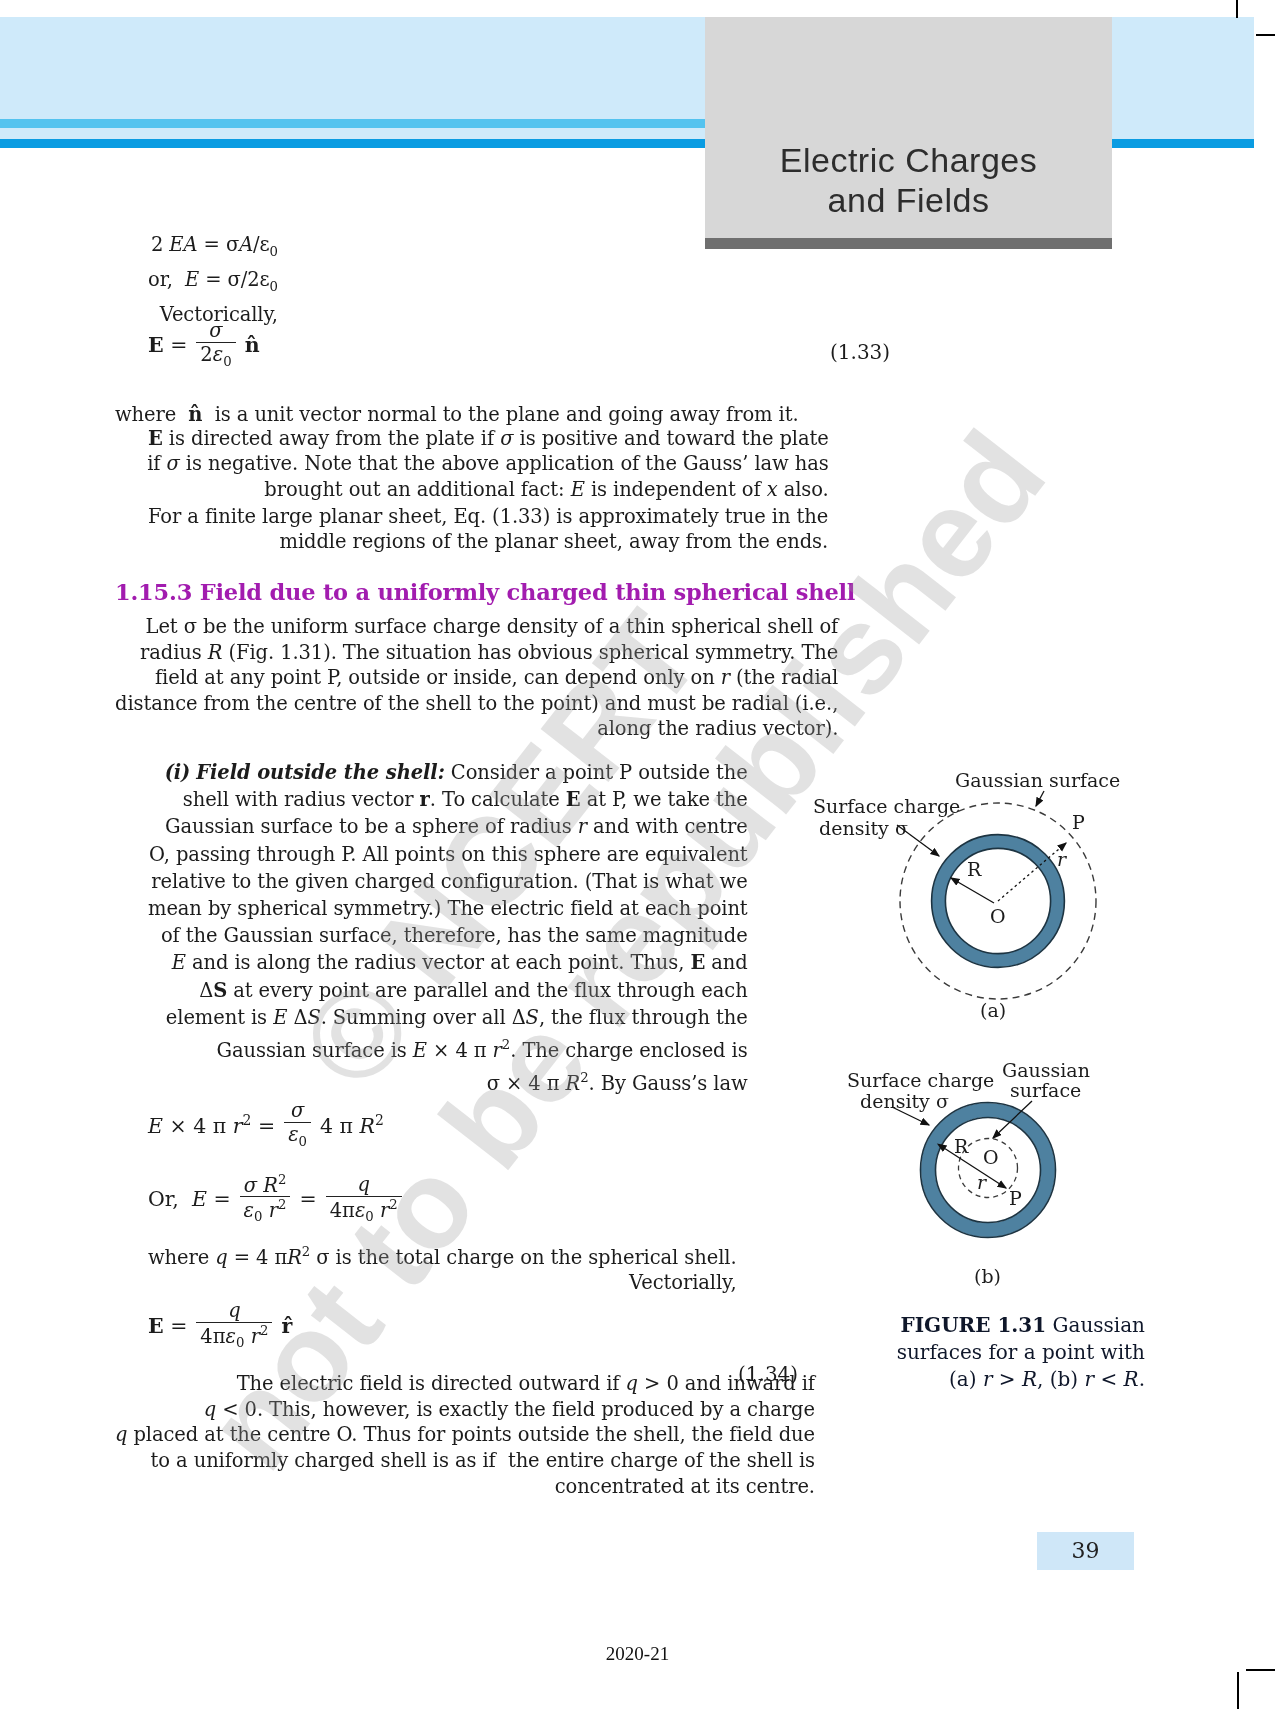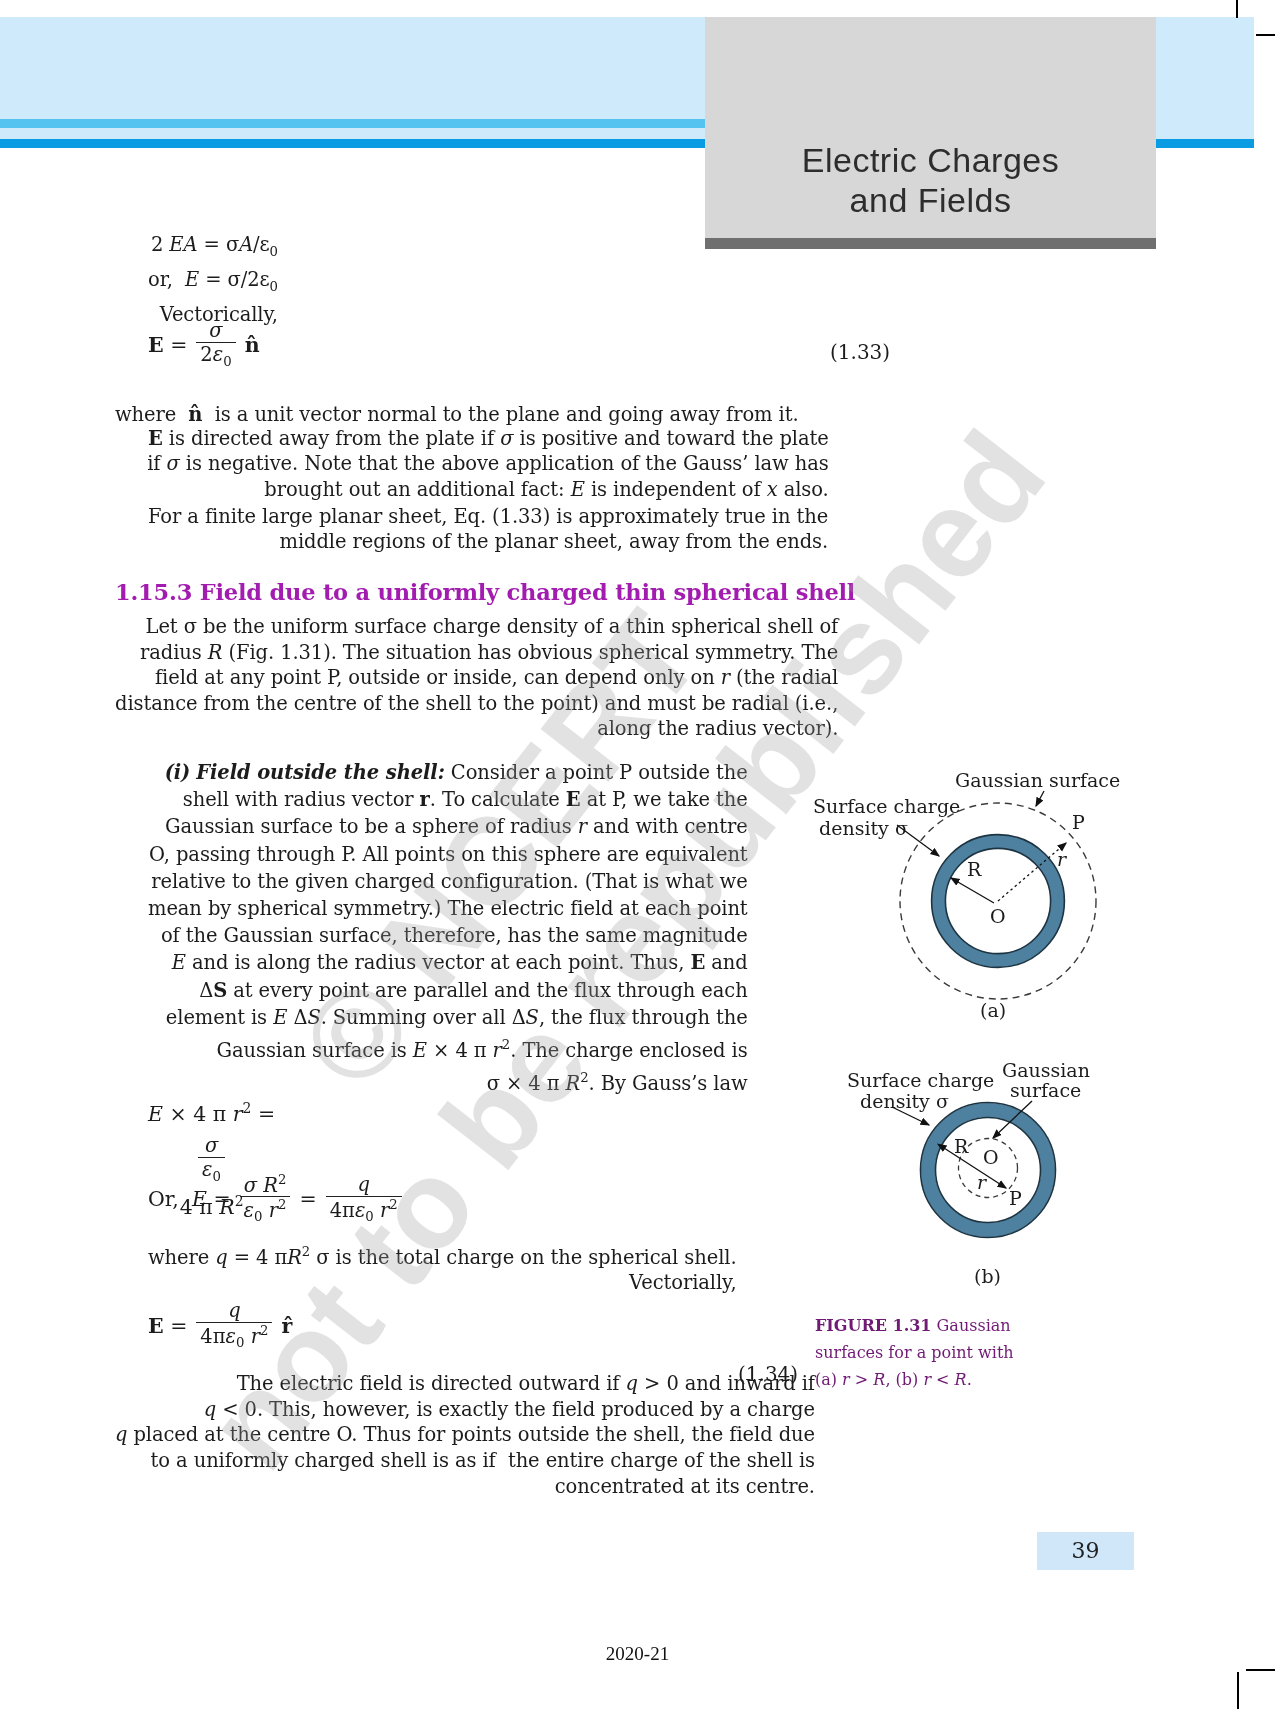--- a/index.html
+++ b/index.html
@@ -4,42 +4,42 @@
 <style>
   html,body{margin:0;padding:0;background:#ffffff;}
   #page{position:relative;width:1275px;height:1709px;background:#ffffff;overflow:hidden;
         font-family:"DejaVu Serif","Liberation Serif",serif;color:#1c1c1c;}
   .abs{position:absolute;}
   
   .band-light{left:0;top:17px;width:1254px;height:122px;background:#cfeafa;}
   .stripe-mid{left:0;top:119px;width:705px;height:9px;background:#54c3ef;}
   .stripe-dark{left:0;top:139px;width:1254px;height:9px;background:#0a9ce2;}
   .chapter-box{left:705px;top:17px;width:407px;height:221px;background:#d7d7d7;
-               border-bottom:11px solid #6f6f6f;z-index:3;padding-left:44px;}
+               border-bottom:11px solid #6f6f6f;z-index:3;}
   .chapter-title{position:absolute;left:0;top:123px;width:100%;text-align:center;
                  font-family:"Liberation Sans",sans-serif;font-weight:400;font-size:34px;
                  line-height:40px;color:#2d2d2d;letter-spacing:.5px;}
   
   .crop{background:#000;z-index:4;}
   
   .txt{position:absolute;font-size:19.5px;line-height:25.3px;letter-spacing:-0.1px;white-space:nowrap;text-align:right;}
   .ind{text-indent:33px;}
   .hang{padding-left:33px;text-indent:-33px;}
   .heading{position:absolute;font-size:22.5px;font-weight:bold;color:#a21caf;letter-spacing:-0.2px;white-space:nowrap;}
   
   .eq{position:absolute;font-size:20.5px;display:flex;align-items:center;gap:9px;white-space:nowrap;}
   .frac{display:inline-flex;flex-direction:column;align-items:center;line-height:1.12;font-size:19.5px;}
   .frac .den{border-top:1.4px solid #222;padding:1px 4px 0 4px;}
   .frac .num{padding:0 4px;}
   .eqnum{position:absolute;font-size:20px;}
   sub,sup{font-size:68%;}
   
   .figtext{font-size:19px;fill:#1c1c1c;font-family:"DejaVu Serif","Liberation Serif",serif;}
-  .figcap{position:absolute;left:815px;top:1312px;width:330px;text-align:left;
-          font-size:16px;line-height:27px;color:#701a75;}
+  .figcap{position:absolute;left:815px;top:1312px;width:330px;text-align:right;
+          font-size:20px;line-height:27px;color:#0f172a;}
   
   .wm{position:absolute;z-index:5;pointer-events:none;font-family:"Liberation Sans",sans-serif;
       font-weight:bold;color:rgba(158,158,158,0.30);white-space:nowrap;}
   .wm1{left:500px;top:850px;font-size:125px;transform:translate(-50%,-50%) rotate(-52deg);}
   .wm2{left:625px;top:950px;font-size:125px;transform:translate(-50%,-50%) rotate(-52deg);}
   
   .pagenum{position:absolute;left:1037px;top:1532px;width:97px;height:38px;background:#cfe7f8;
            text-align:center;line-height:38px;font-size:22px;color:#222;}
   .edition{position:absolute;left:0;top:1643px;width:100%;text-align:center;
            font-family:Liberation Serif, serif;font-size:19px;color:#111;}
@@ -81,21 +81,21 @@
   <div class="txt z2" style="left:115px;top:402px;">where &nbsp;<b>n̂</b>&nbsp; is a unit vector normal to the plane and going away from it.</div>
   <div class="txt ind z2" style="left:115px;top:426px;"><b>E</b> is directed away from the plate if <i>σ</i> is positive and toward the plate<br>if <i>σ</i> is negative. Note that the above application of the Gauss’ law has<br>brought out an additional fact: <i>E</i> is independent of <i>x</i> also.</div>
   <div class="txt ind z2" style="left:115px;top:504px;">For a finite large planar sheet, Eq. (1.33) is approximately true in the<br>middle regions of the planar sheet, away from the ends.</div>
 
   <div class="heading z2" style="left:115px;top:579px;">1.15.3  Field due to a uniformly charged thin spherical shell</div>
 
   <div class="txt z2" style="left:115px;top:614px;line-height:25.5px;">Let σ be the uniform surface charge density of a thin spherical shell of<br>radius <i>R</i> (Fig. 1.31). The situation has obvious spherical symmetry. The<br>field at any point P, outside or inside, can depend only on <i>r</i> (the radial<br>distance from the centre of the shell to the point) and must be radial (i.e.,<br>along the radius vector).</div>
 
   <div class="txt hang z2" style="left:115px;top:759px;line-height:27.2px;"><b><i>(i)</i></b>&nbsp;<b><i>Field outside the shell:</i></b> Consider a point P outside the<br>shell with radius vector <b>r</b>. To calculate <b>E</b> at P, we take the<br>Gaussian surface to be a sphere of radius <i>r</i> and with centre<br>O, passing through P. All points on this sphere are equivalent<br>relative to the given charged configuration. (That is what we<br>mean by spherical symmetry.) The electric field at each point<br>of the Gaussian surface, therefore, has the same magnitude<br><i>E</i> and is along the radius vector at each point. Thus, <b>E</b> and<br>Δ<b>S</b> at every point are parallel and the flux through each<br>element is <i>E</i> Δ<i>S</i>. Summing over all Δ<i>S</i>, the flux through the<br>Gaussian surface is <i>E</i> × 4 π <i>r</i><sup>2</sup>. The charge enclosed is<br>σ × 4 π <i>R</i><sup>2</sup>. By Gauss’s law</div>
 
-  <div class="eq z2" style="left:148px;top:1100px;flex-direction:column;">
+  <div class="eq z2" style="left:148px;top:1100px;">
     <span><i>E</i> × 4 π <i>r</i><sup>2</sup> =</span>
     <span class="frac">
       <span class="num"><i>σ</i></span>
       <span class="den"><i>ε</i><sub>0</sub></span>
     </span>
     <span>4 π <i>R</i><sup>2</sup></span>
   </div>
 
   <div class="eq z2" style="left:148px;top:1173px;">
     <span>Or,&nbsp; <i>E</i> =</span>

